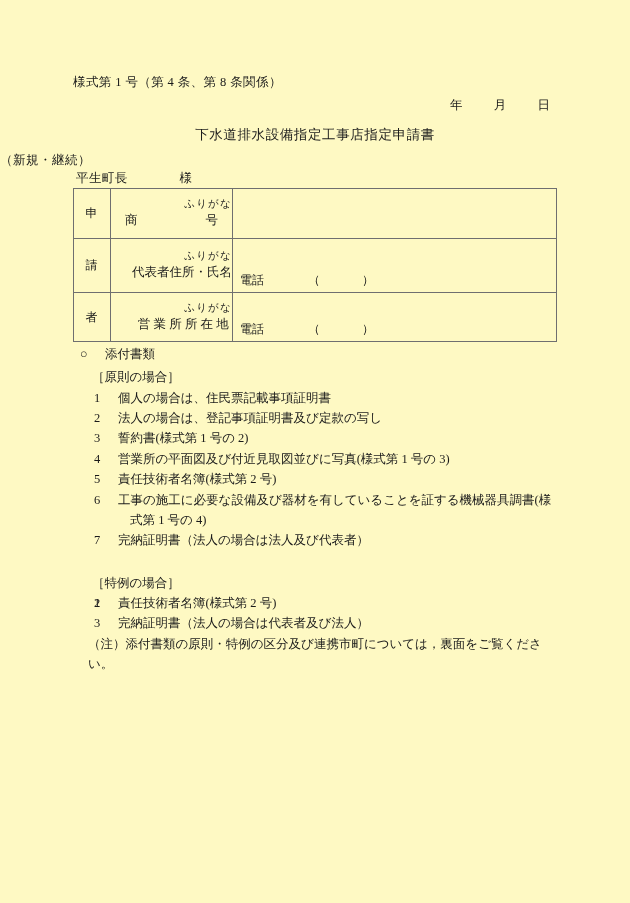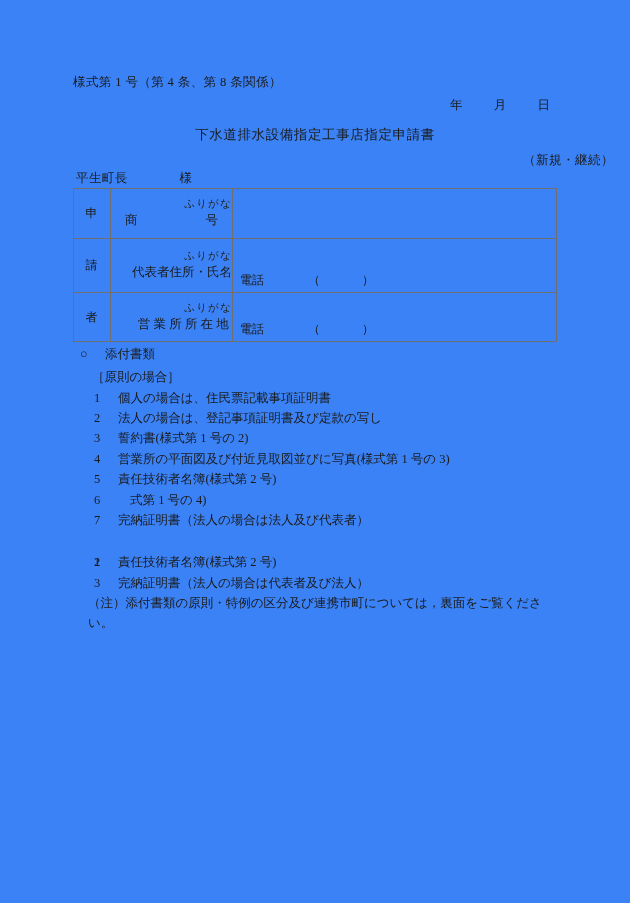--- a/index.html
+++ b/index.html
@@ -11,21 +11,21 @@
     width: 630px;
     height: 903px;
     position: relative;
     font-family: "Liberation Serif", "DejaVu Serif", serif;
     color: #1a1a1a;
     overflow: hidden;
   }
   .page {
     position: absolute;
     inset: 0;
-    background: #3b82f6;
+    background: #fef9c3;
   }
 
   
   .form-code {
     position: absolute;
     left: 73px;
     top: 74px;
     font-size: 12.5px;
     letter-spacing: 0.4px;
     white-space: nowrap;
@@ -48,21 +48,21 @@
     top: 126px;
     text-align: center;
     font-size: 13.5px;
     letter-spacing: 0.6px;
   }
   .doc-subtitle {
     position: absolute;
     left: 0;
     right: 16px;
     top: 152px;
-    text-align: right;
+    text-align: left;
     font-size: 12.5px;
     letter-spacing: 0.5px;
   }
   .addressee {
     position: absolute;
     left: 76px;
     top: 170px;
     font-size: 12.5px;
     letter-spacing: 0.4px;
   }
@@ -309,32 +309,34 @@
         <li>
           <span class="num">4</span>
           <span class="txt">営業所の平面図及び付近見取図並びに写真(様式第 1 号の 3)</span>
         </li>
         <li>
           <span class="num">5</span>
           <span class="txt">責任技術者名簿(様式第 2 号)</span>
         </li>
         <li class="wrapped">
           <span class="num">6</span>
+          <span class="txt">工事の施工に必要な設備及び器材を有していることを証する機械器具調書(様</span>
           <span class="cont">式第 1 号の 4)</span>
         </li>
         <li>
           <span class="num">7</span>
           <span class="txt">完納証明書（法人の場合は法人及び代表者）</span>
         </li>
       </ul>
     </div>
 
     <div class="group-gap"></div>
 
     <div class="group">
+      <div class="group-title">［特例の場合］</div>
       <ul class="item-list">
         <li>
           <span class="num">1</span>
         </li>
         <li>
           <span class="num">2</span>
           <span class="txt">責任技術者名簿(様式第 2 号)</span>
         </li>
         <li>
           <span class="num">3</span>

